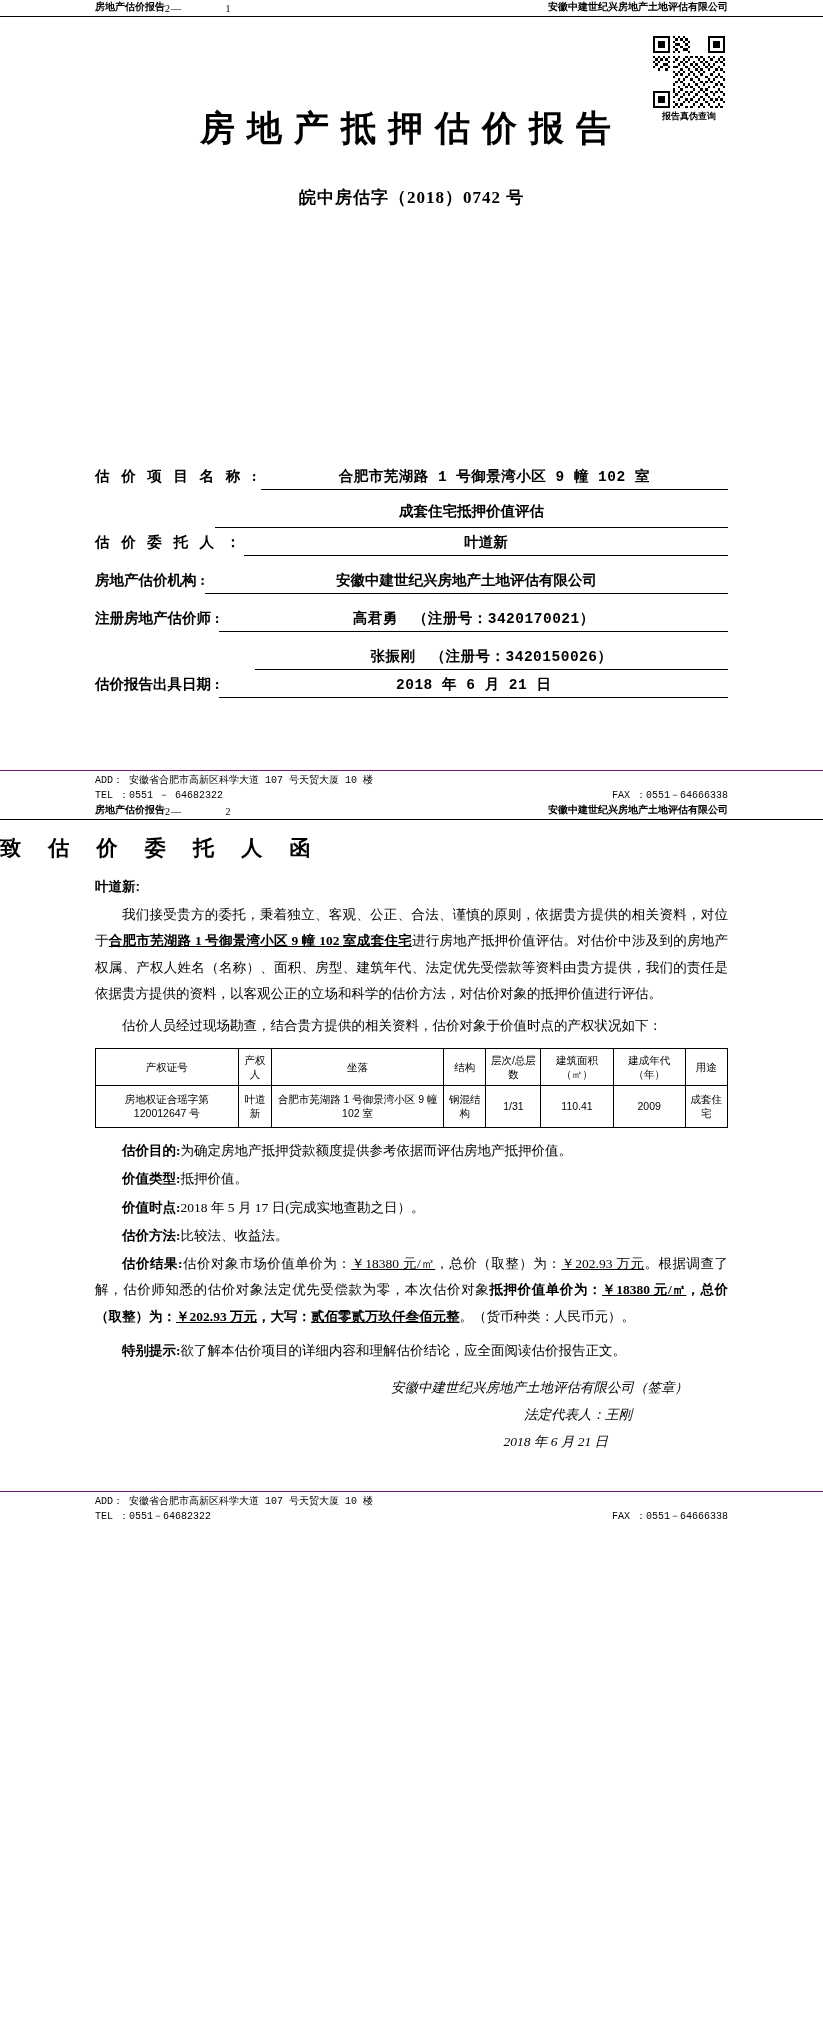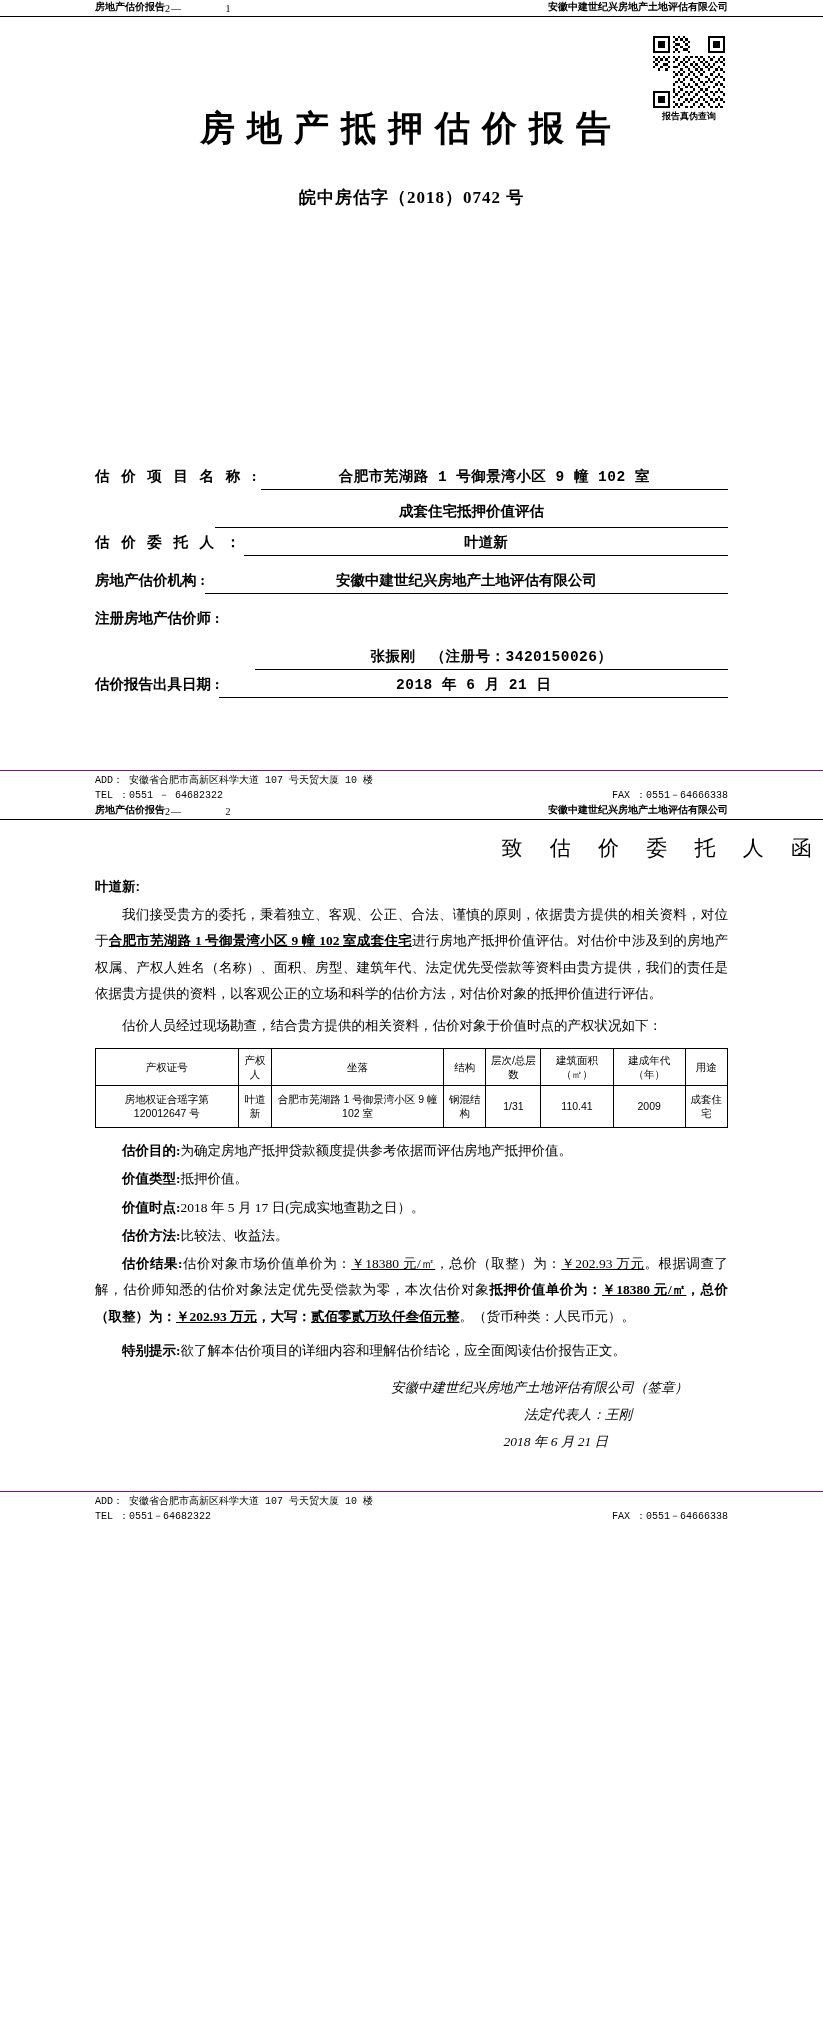--- a/index.html
+++ b/index.html
@@ -125,23 +125,23 @@
     align-items: flex-end;
     margin-bottom: 2px;
     min-height: 26px;
   }
   .fld-indent-row .pad { width: 160px; flex: 0 0 160px; }
 
   .cover-gap { height: 60px; }
 
   
   .letter-title {
-    text-align: right;
+    text-align: left;
     font-size: 21px;
-    font-weight: normal;
+    font-weight: bold;
     letter-spacing: 11px;
     margin: 14px 0 16px 0;
   }
   .body-wrap { margin: 0 95px; }
   .salute {
     font-weight: bold;
     font-size: 13.5px;
     font-family: "Liberation Sans", sans-serif;
     margin-bottom: 6px;
   }
@@ -442,20 +442,21 @@
       <span class="fld-val">叶道新</span>
     </div>
 
     <div class="fld">
       <span class="fld-label">房地产估价机构 :</span>
       <span class="fld-val">安徽中建世纪兴房地产土地评估有限公司</span>
     </div>
 
     <div class="fld">
       <span class="fld-label">注册房地产估价师 :</span>
+      <span class="fld-val mono">高君勇　（注册号：3420170021）</span>
     </div>
 
     <div class="fld-indent-row">
       <span class="pad"></span>
       <span class="fld-val mono">张振刚　（注册号：3420150026）</span>
     </div>
 
     <div class="fld">
       <span class="fld-label">估价报告出具日期 :</span>
       <span class="fld-val mono">2018 年 6 月 21 日</span>

